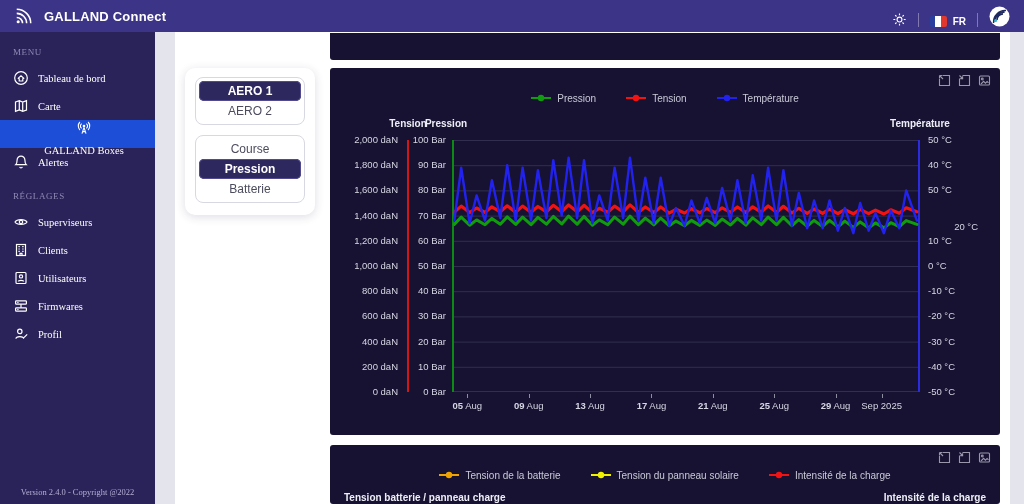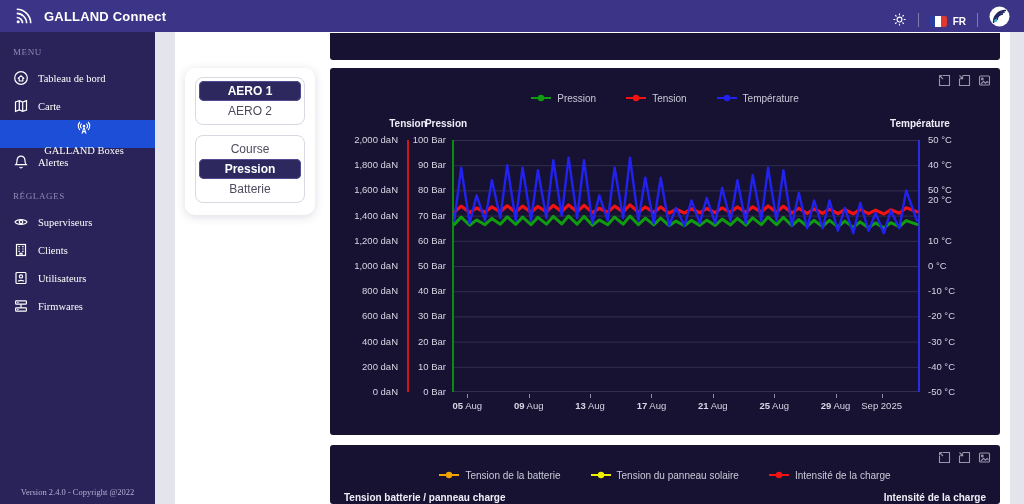--- a/index.html
+++ b/index.html
@@ -200,20 +200,29 @@
           <svg viewBox="0 0 16 16" fill="none" stroke="currentColor" stroke-width="1.2">
             <rect x="2.6" y="2.8" width="10.8" height="3.4" rx="0.8"></rect>
             <rect x="2.6" y="9.8" width="10.8" height="3.4" rx="0.8"></rect>
             <circle cx="4.9" cy="4.5" r="0.7" fill="currentColor" stroke="none"></circle>
             <circle cx="4.9" cy="11.5" r="0.7" fill="currentColor" stroke="none"></circle>
             <path d="M8 6.2v3.6"></path>
           </svg>
         </span>
         <span>Firmwares</span>
       </div>
+      <div class="side-item">
+        <span class="icon">
+          <svg viewBox="0 0 16 16" fill="none" stroke="currentColor" stroke-width="1.2">
+            <circle cx="6.8" cy="5.4" r="2.2"></circle>
+            <path d="M3 12.8c0-2.8 7.6-2.8 7.6 0M10.9 11.7l3.3-3.3"></path>
+          </svg>
+        </span>
+        <span>Profil</span>
+      </div>
     </nav>
   <div class="side-footer">Version 2.4.0 - Copyright @2022</div>
 </aside>
 
 <main class="main">
 
   <div class="top-strip"></div>
 
   <div class="card">
     <div class="opt-group" id="device-group">
@@ -301,21 +310,21 @@
         <span style="top: 176.4px;">30 Bar</span>
         <span style="top: 201.6px;">20 Bar</span>
         <span style="top: 226.8px;">10 Bar</span>
         <span style="top: 252px;">0 Bar</span>
       </div>
     <div class="red-axis"></div>
     <div class="tick-col" id="ticks-temp">
         <span style="top: 0px;">50 °C</span>
         <span style="top: 25.2px;">40 °C</span>
         <span style="top: 50.4px;">50 °C</span>
-        <span style="top: 60px;">20 °C</span>
+        <span style="top: 87px; text-align: right;">20 °C</span>
         <span style="top: 100.8px;">10 °C</span>
         <span style="top: 126px;">0 °C</span>
         <span style="top: 151.2px;">-10 °C</span>
         <span style="top: 176.4px;">-20 °C</span>
         <span style="top: 201.6px;">-30 °C</span>
         <span style="top: 226.8px;">-40 °C</span>
         <span style="top: 252px;">-50 °C</span>
       </div>
 
     <div id="plot"><svg width="468" height="252" viewBox="0 0 468 252">

